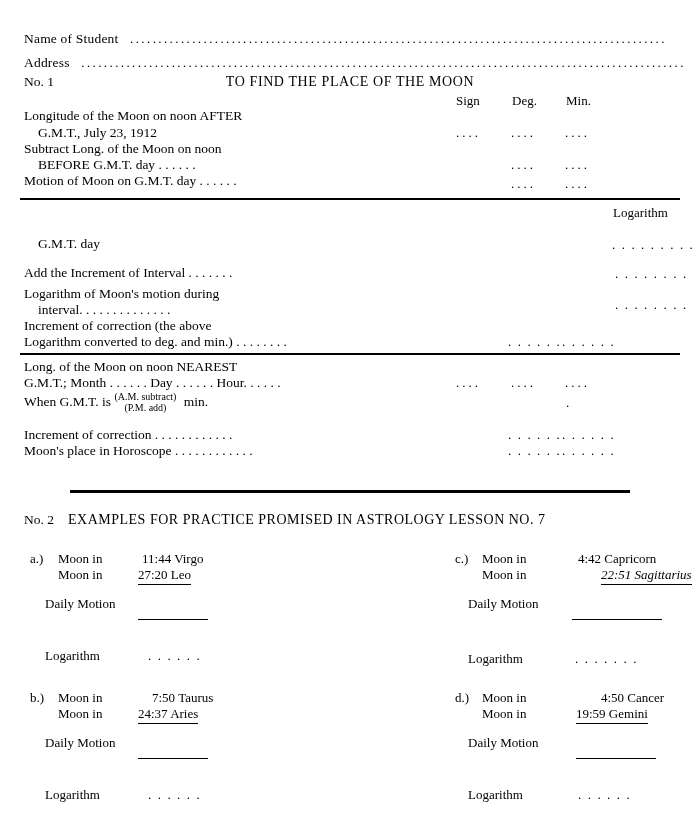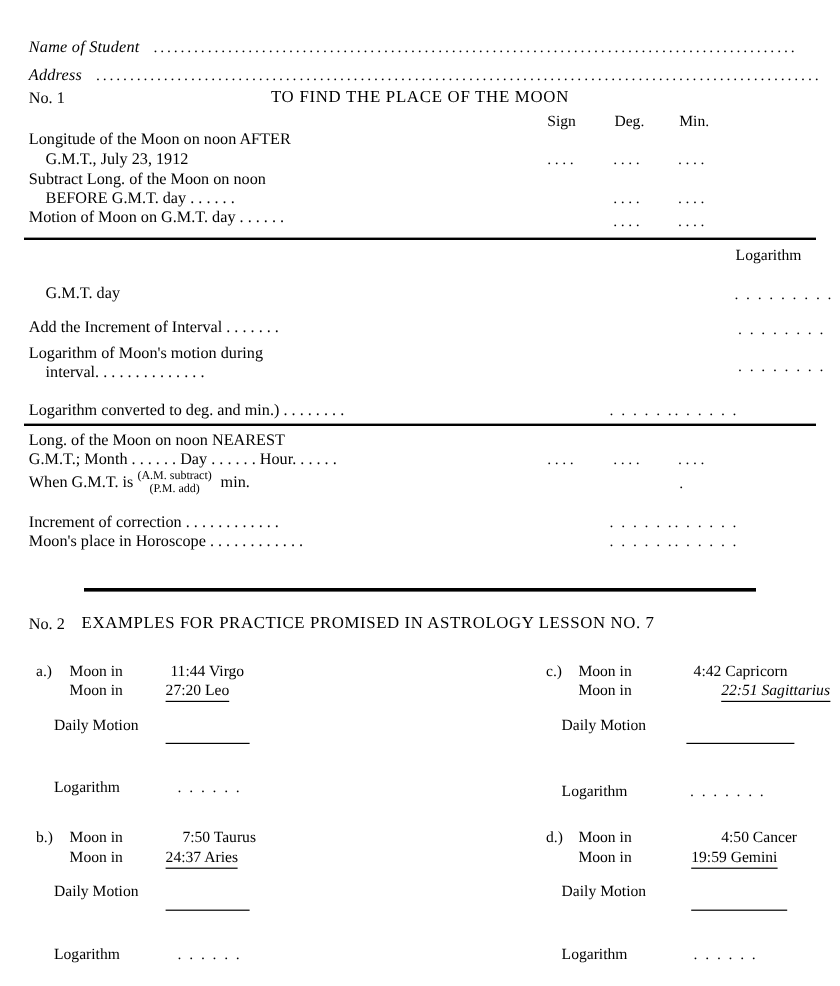--- a/index.html
+++ b/index.html
@@ -26,21 +26,20 @@
   .hdr-line {
     position: absolute;
     left: 24px;
     right: 20px;
     font-size: 13.5px;
     white-space: nowrap;
     letter-spacing: 0.2px;
   }
   .hdr-label {
     display: inline-block;
-    font-style: italic;
   }
   .dots-fill {
     display: inline-block;
     letter-spacing: 2.4px;
     font-size: 13px;
   }
 
   
   .sec-no {
     position: absolute;
@@ -166,20 +165,21 @@
   <div class="row-label" style="left:38px; top:236px;">G.M.T. day</div>
   <div class="dotcell" style="left:612px; top:237px; letter-spacing:1.6px;">. . . . . . . . .</div>
 
   <div class="row-label" style="left:24px; top:265px;">Add the Increment of Interval . . . . . . .</div>
   <div class="dotcell" style="left:615px; top:266px; letter-spacing:1.6px;">. . . . . . . .</div>
 
   <div class="row-label" style="left:24px; top:286px;">Logarithm of Moon's motion during</div>
   <div class="row-label" style="left:38px; top:302px;">interval. . . . . . . . . . . . . .</div>
   <div class="dotcell" style="left:615px; top:297px; letter-spacing:1.6px;">. . . . . . . .</div>
 
+  <div class="row-label" style="left:24px; top:318px;">Increment of correction (the above</div>
   <div class="row-label" style="left:24px; top:334px;">Logarithm converted to deg. and min.) . . . . . . . .</div>
   <div class="dotcell" style="left:508px; top:334px; letter-spacing:1.6px;">. . . . . .</div>
   <div class="dotcell" style="left:562px; top:334px; letter-spacing:1.6px;">. . . . . .</div>
 
   <div class="rule" style="top:353px;"></div>
 
   <div class="row-label" style="left:24px; top:359px;">Long. of the Moon on noon NEAREST</div>
   <div class="row-label" style="left:24px; top:375px;">G.M.T.; Month . . . . . . Day . . . . . .  Hour. . . . . .</div>
   <div class="dotcell" style="left:456px; top:375px;">....</div>
   <div class="dotcell" style="left:511px; top:375px;">....</div>

